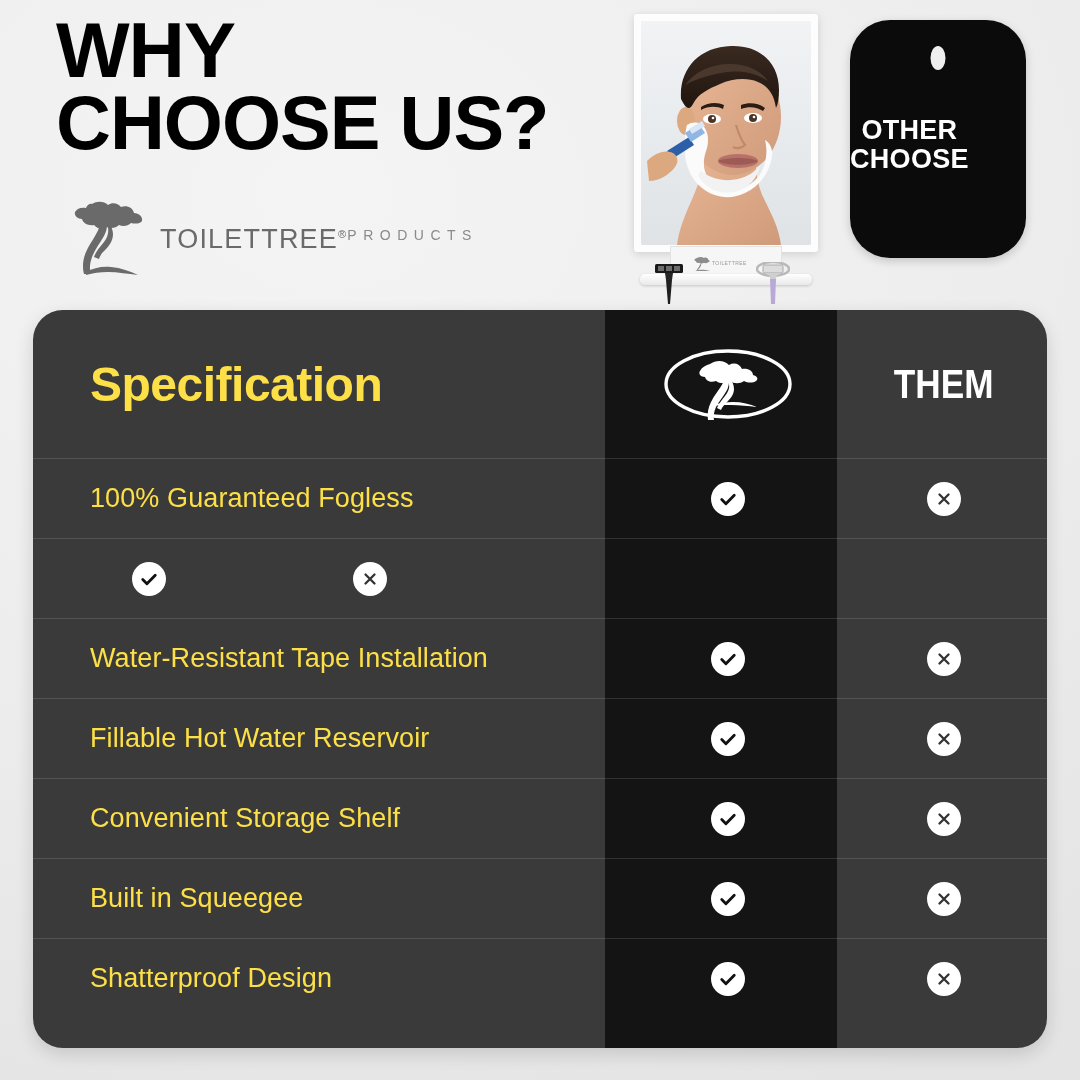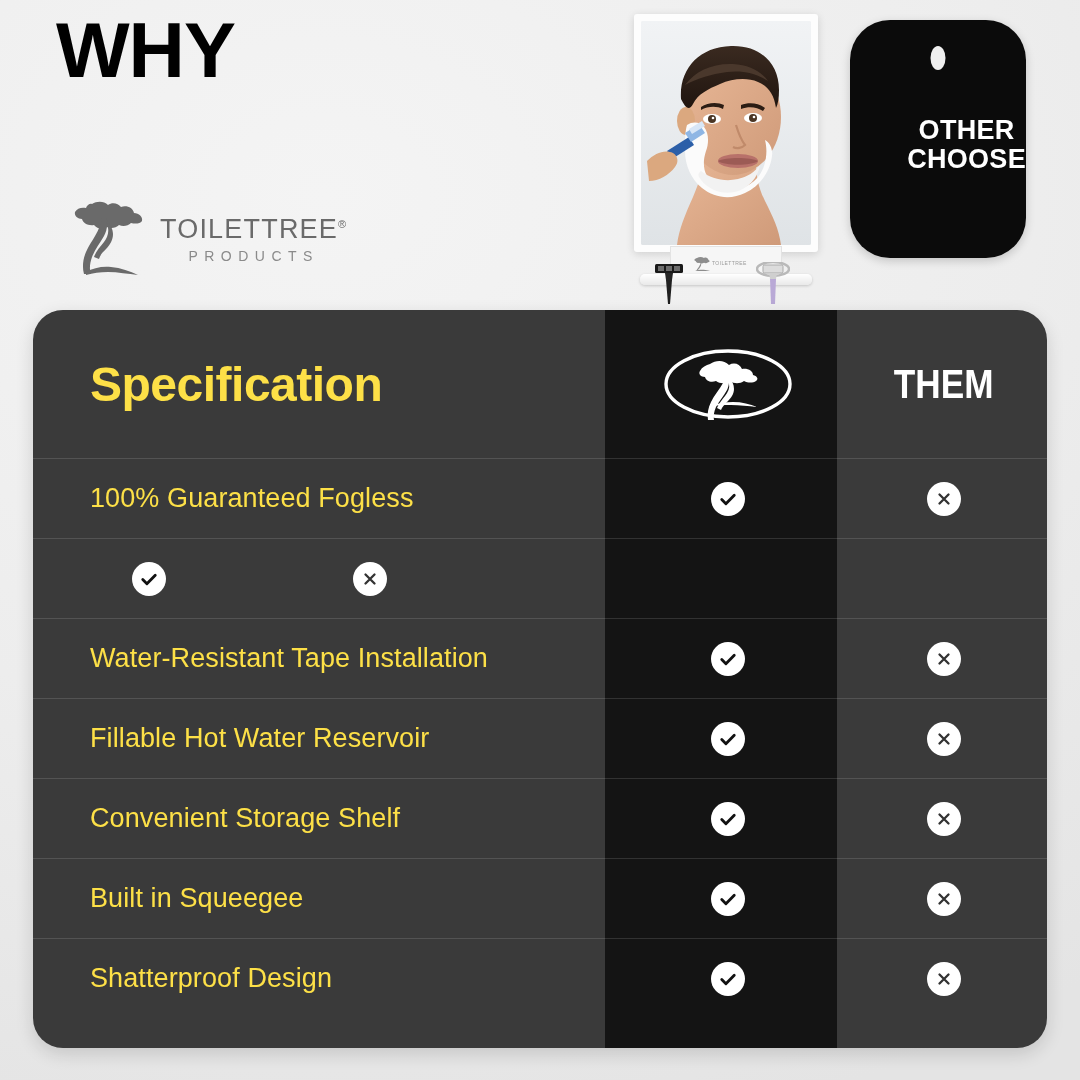--- a/index.html
+++ b/index.html
@@ -25,21 +25,21 @@
     letter-spacing:-1px;
   }
   .headline .l2 { display:block; font-size:76px; }
 
   
   .brand {
     position:absolute; left:62px; top:200px;
     display:flex; align-items:center; gap:6px;
   }
   .brand-tree { width:92px; height:78px; display:block; }
-  .brand-text { display:flex; flex-direction:column; justify-content:center; }
+  .brand-text { display:flex; flex-direction:row; justify-content:center; }
   .brand-name {
     font-size:27px; color:#6a6a6a; letter-spacing:1.2px;
     font-family:"Liberation Sans", sans-serif;
     position:relative;
   }
   .brand-reg { font-size:11px; vertical-align:super; }
   .brand-sub {
     font-size:14px; color:#8a8a8a; letter-spacing:6.5px;
     margin-top:3px; text-align:center;
   }
@@ -86,21 +86,21 @@
   .razor-a { left:14px; top:18px; }
   .razor-b { left:116px; top:16px; }
 
   
   .tag {
     position:absolute; left:850px; top:20px;
     width:176px; height:238px;
     background:#0b0b0b;
     border-radius:40px;
     box-shadow:0 3px 10px rgba(0,0,0,.18);
-    display:flex; align-items:center; justify-content:flex-end;
+    display:flex; align-items:center; justify-content:flex-start;
   }
   .tag-hole {
     position:absolute; left:50%; top:26px; transform:translateX(-50%);
     width:15px; height:24px; border-radius:50%;
     background:#efefef;
   }
   .tag-text {
     color:#fff; font-weight:bold; font-size:27px;
     line-height:1.06; text-align:center; letter-spacing:.3px;
     margin-top:12px;
@@ -166,20 +166,21 @@
   .icon-circle svg { display:block; }
 
   
   .tail { height:0px; }
 </style>
 </head>
 <body>
 
 <div class="headline">
   <span>WHY</span>
+  <span class="l2">CHOOSE US?</span>
 </div>
 
 <div class="brand">
   <span class="brand-tree">
     <svg viewBox="0 0 92 78" width="92" height="78" aria-hidden="true">
       <g fill="#6a6a6a">
         <path d="M30 4c5-3 12-3 16 1 4-3 10-2 13 2 6-2 12 1 13 6 5 0 9 4 8 8-2 3-7 3-11 2-3 3-8 4-12 2-3 3-8 4-12 2-4 3-10 2-13-2-6 1-11-2-12-6-4 0-8-3-7-7 2-4 7-5 11-4 1-3 4-5 6-4z"></path>
         <path d="M44 18c2 6 1 13-2 18-4 7-9 13-12 21-2 6-3 12-1 17h-7c-2-7-1-15 2-22 4-9 10-16 13-24 2-4 3-7 3-10z"></path>
         <path d="M45 20c3 4 6 9 6 14 0 6-3 11-7 15-3 3-6 6-7 10l-5-2c2-6 6-10 10-15 3-4 5-9 4-14-1-3-1-6-1-8z"></path>
         <path d="M24 72c7-4 16-6 25-5 10 1 19 4 27 8-10-1-20-3-30-3-8 0-15 1-22 3z"></path>

